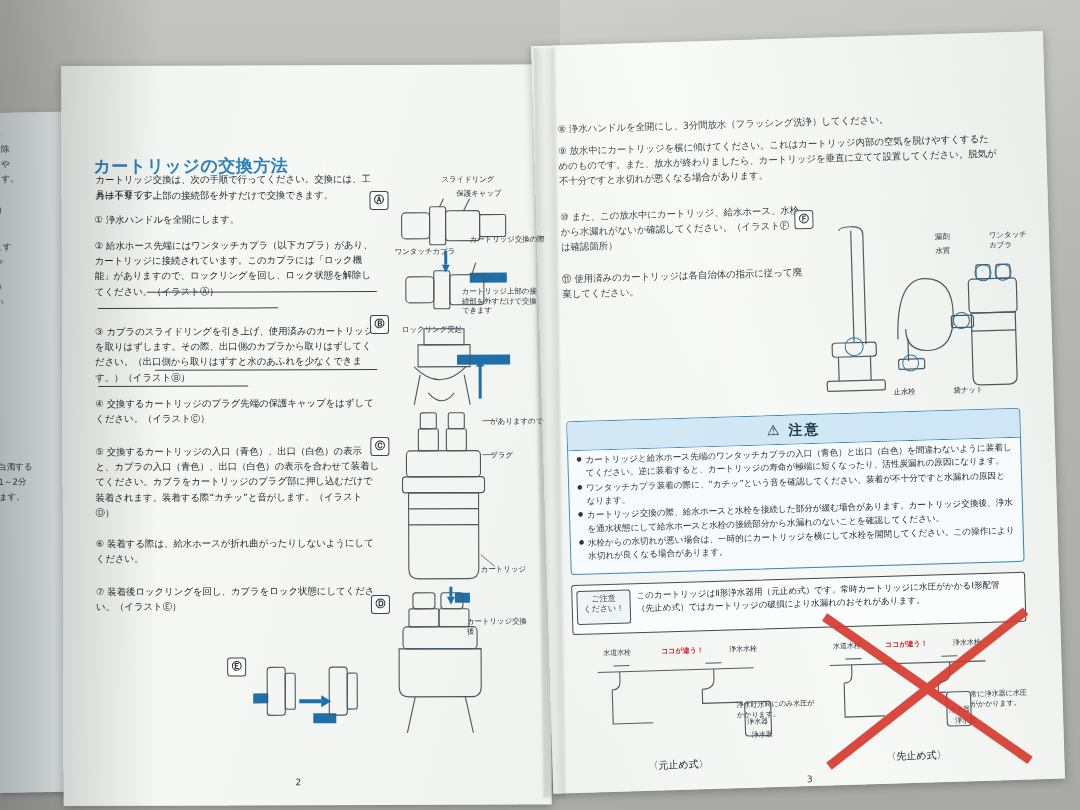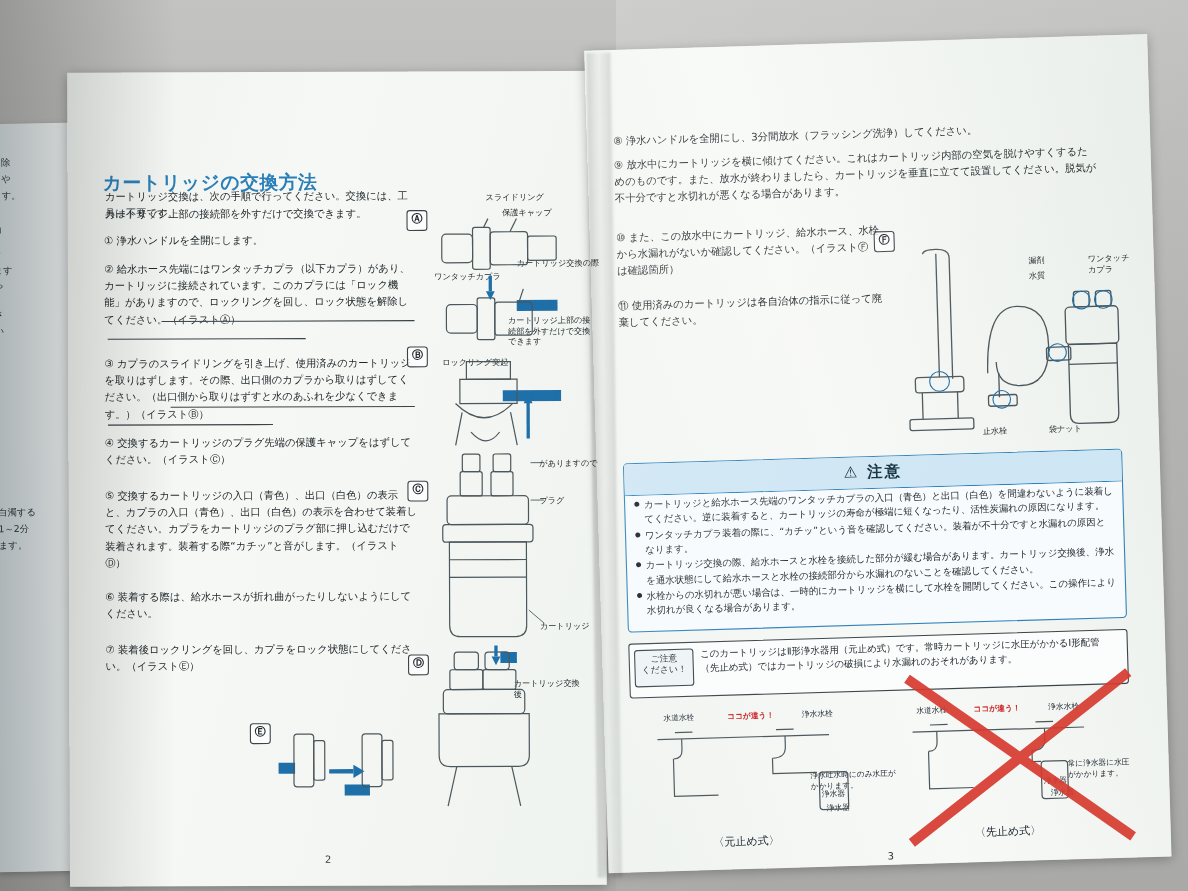--- a/index.html
+++ b/index.html
@@ -241,21 +241,21 @@
           <path d="M36 64 l-6 30"></path>
           <path d="M80 64 l6 30"></path>
         </g>
         <path d="M96 88 l0 -34" stroke="#1f6fa8" stroke-width="3" fill="none"></path>
         <path d="M92 56 l4 -9 l4 9 z" fill="#1f6fa8"></path>
       </svg>
 
       <div class="badge" style="left:308px;top:372px;">Ⓒ</div>
       <div class="lbl" style="left:428px;top:352px;">がありますので</div>
       <div class="lbl" style="left:428px;top:386px;">プラグ</div>
-      <div class="lbl" style="left:428px;top:500px;">カートリッジ</div>
+      <div class="lbl" style="left:418px;top:500px;">カートリッジ</div>
       <svg style="position:absolute;left:328px;top:340px;" width="150" height="185">
         <g fill="none" stroke="#4c575c" stroke-width="1.1">
           <rect x="30" y="8" width="16" height="16" rx="2"></rect>
           <rect x="58" y="8" width="16" height="16" rx="2"></rect>
           <rect x="28" y="24" width="20" height="22" rx="2"></rect>
           <rect x="56" y="24" width="20" height="22" rx="2"></rect>
           <rect x="16" y="46" width="74" height="26" rx="4"></rect>
           <rect x="12" y="72" width="82" height="16" rx="3"></rect>
           <path d="M18 88 h70 v76 q0 10 -10 10 h-50 q-10 0 -10 -10 z"></path>
           <line x1="18" y1="104" x2="88" y2="104"></line>

